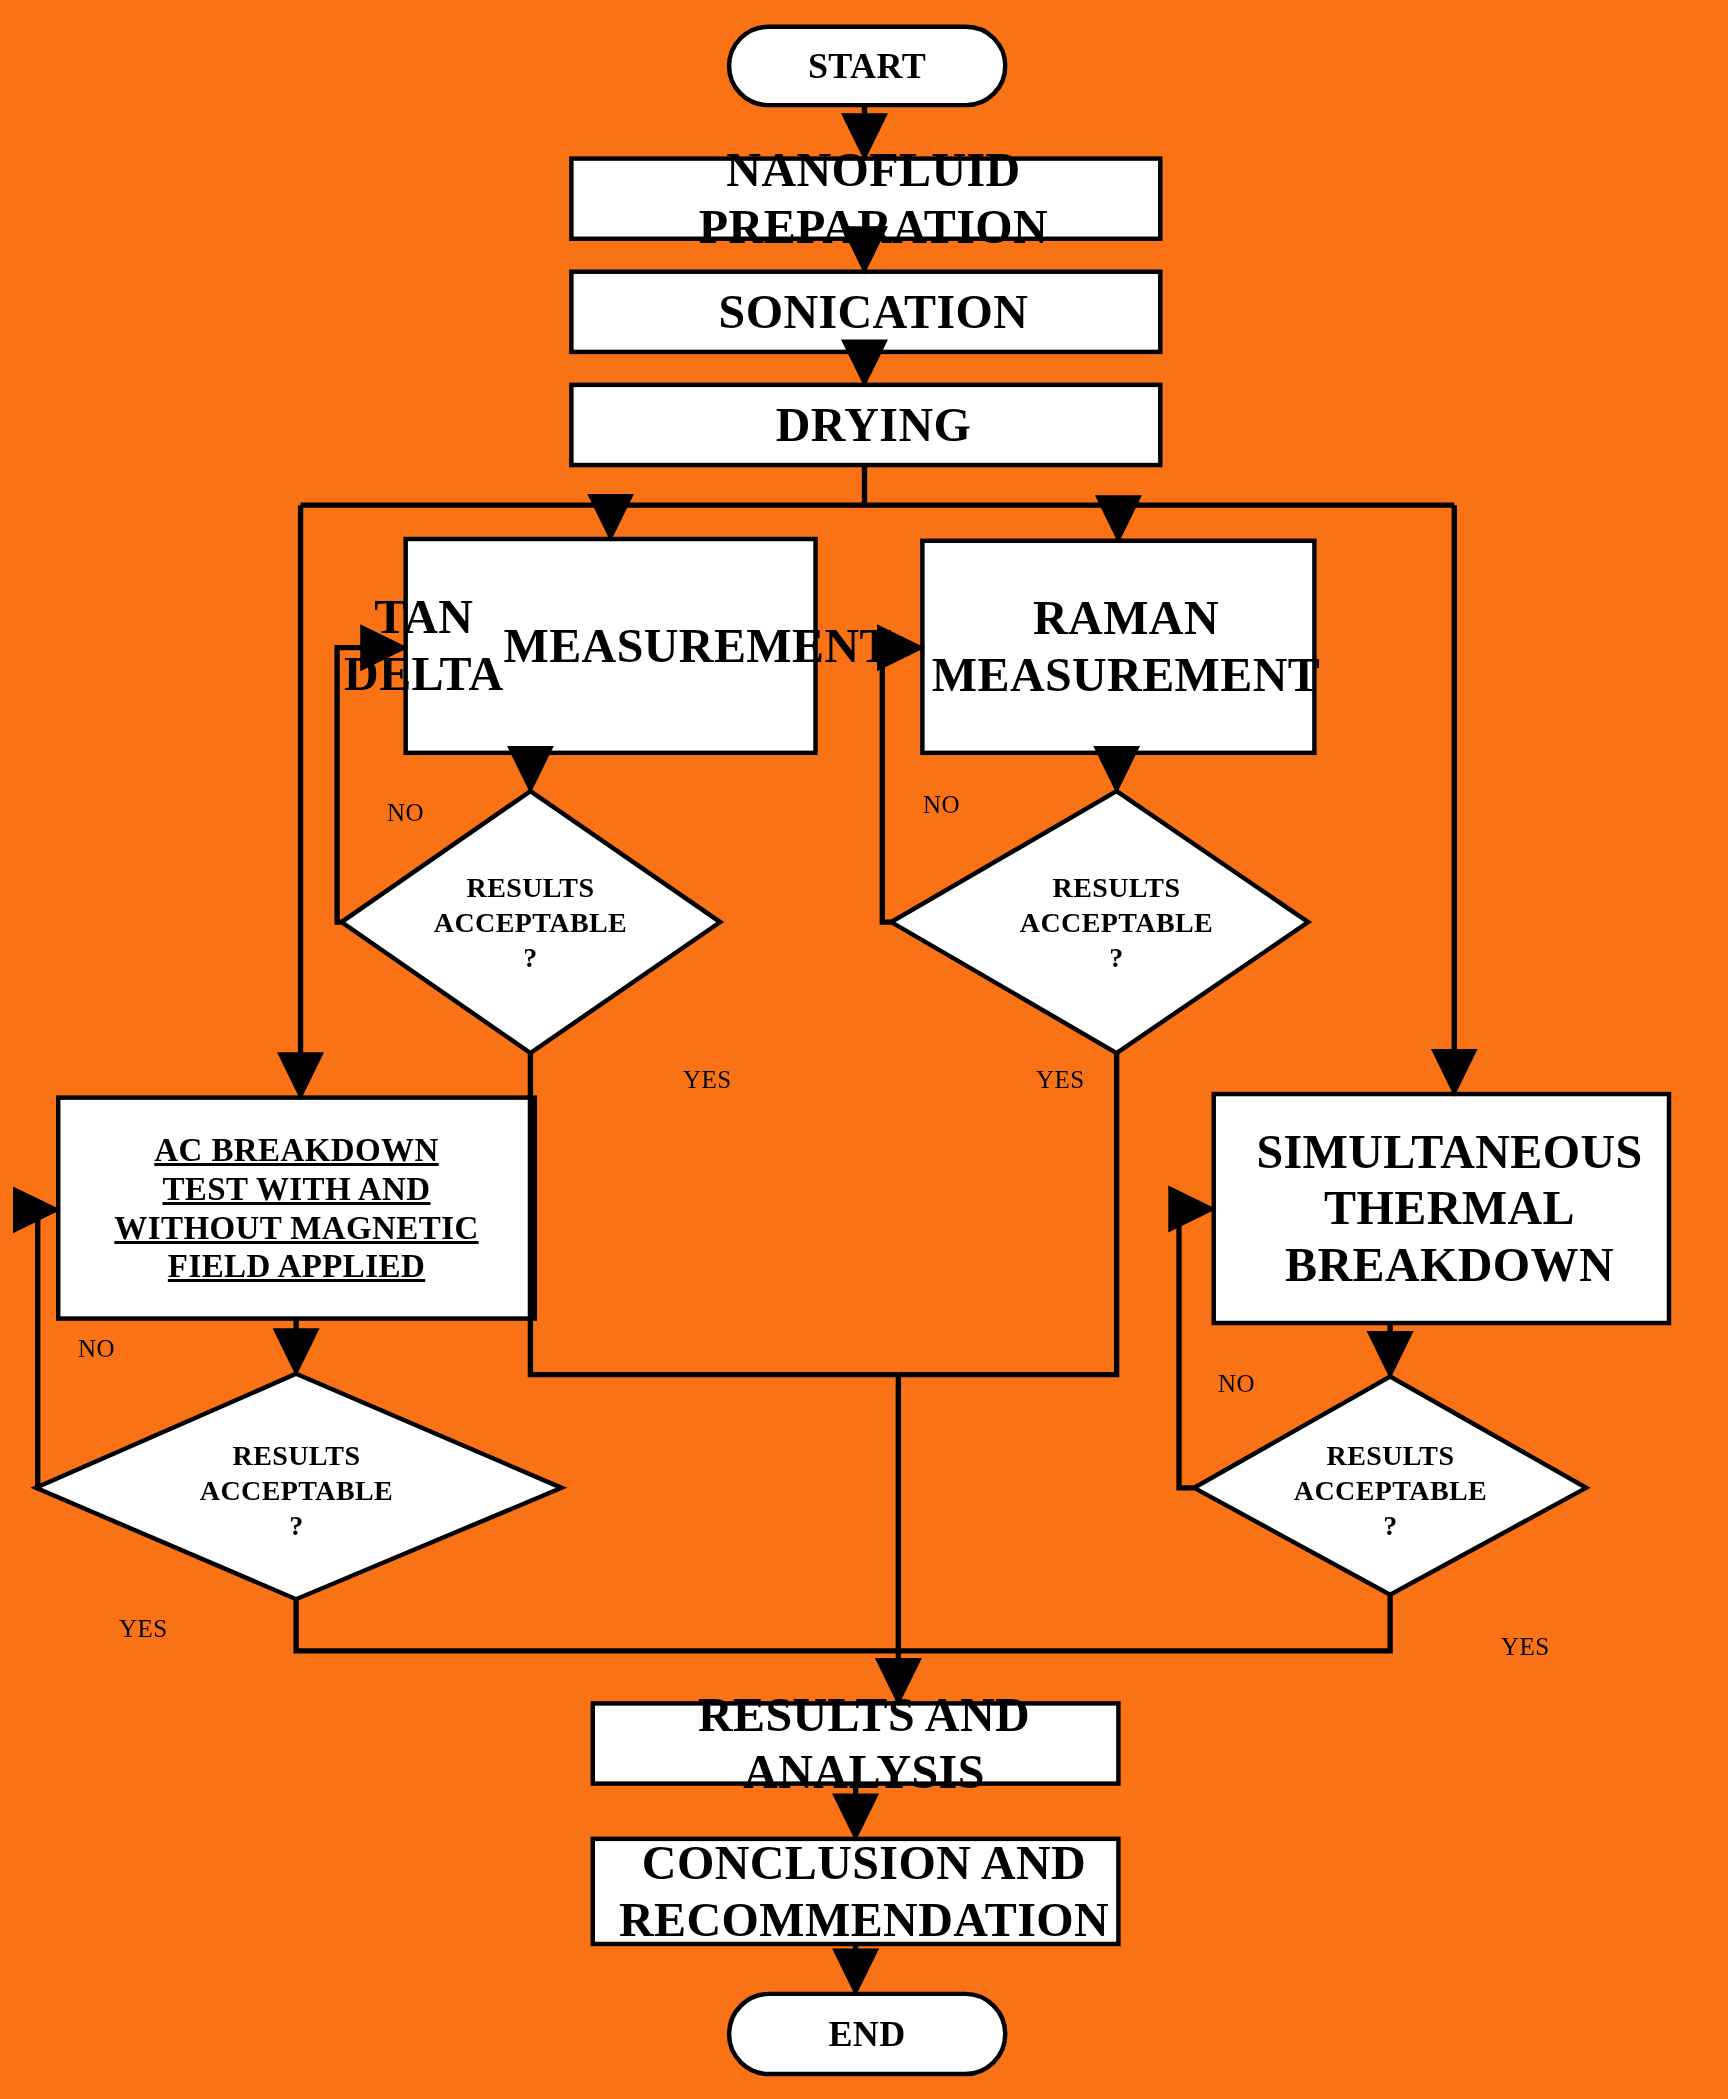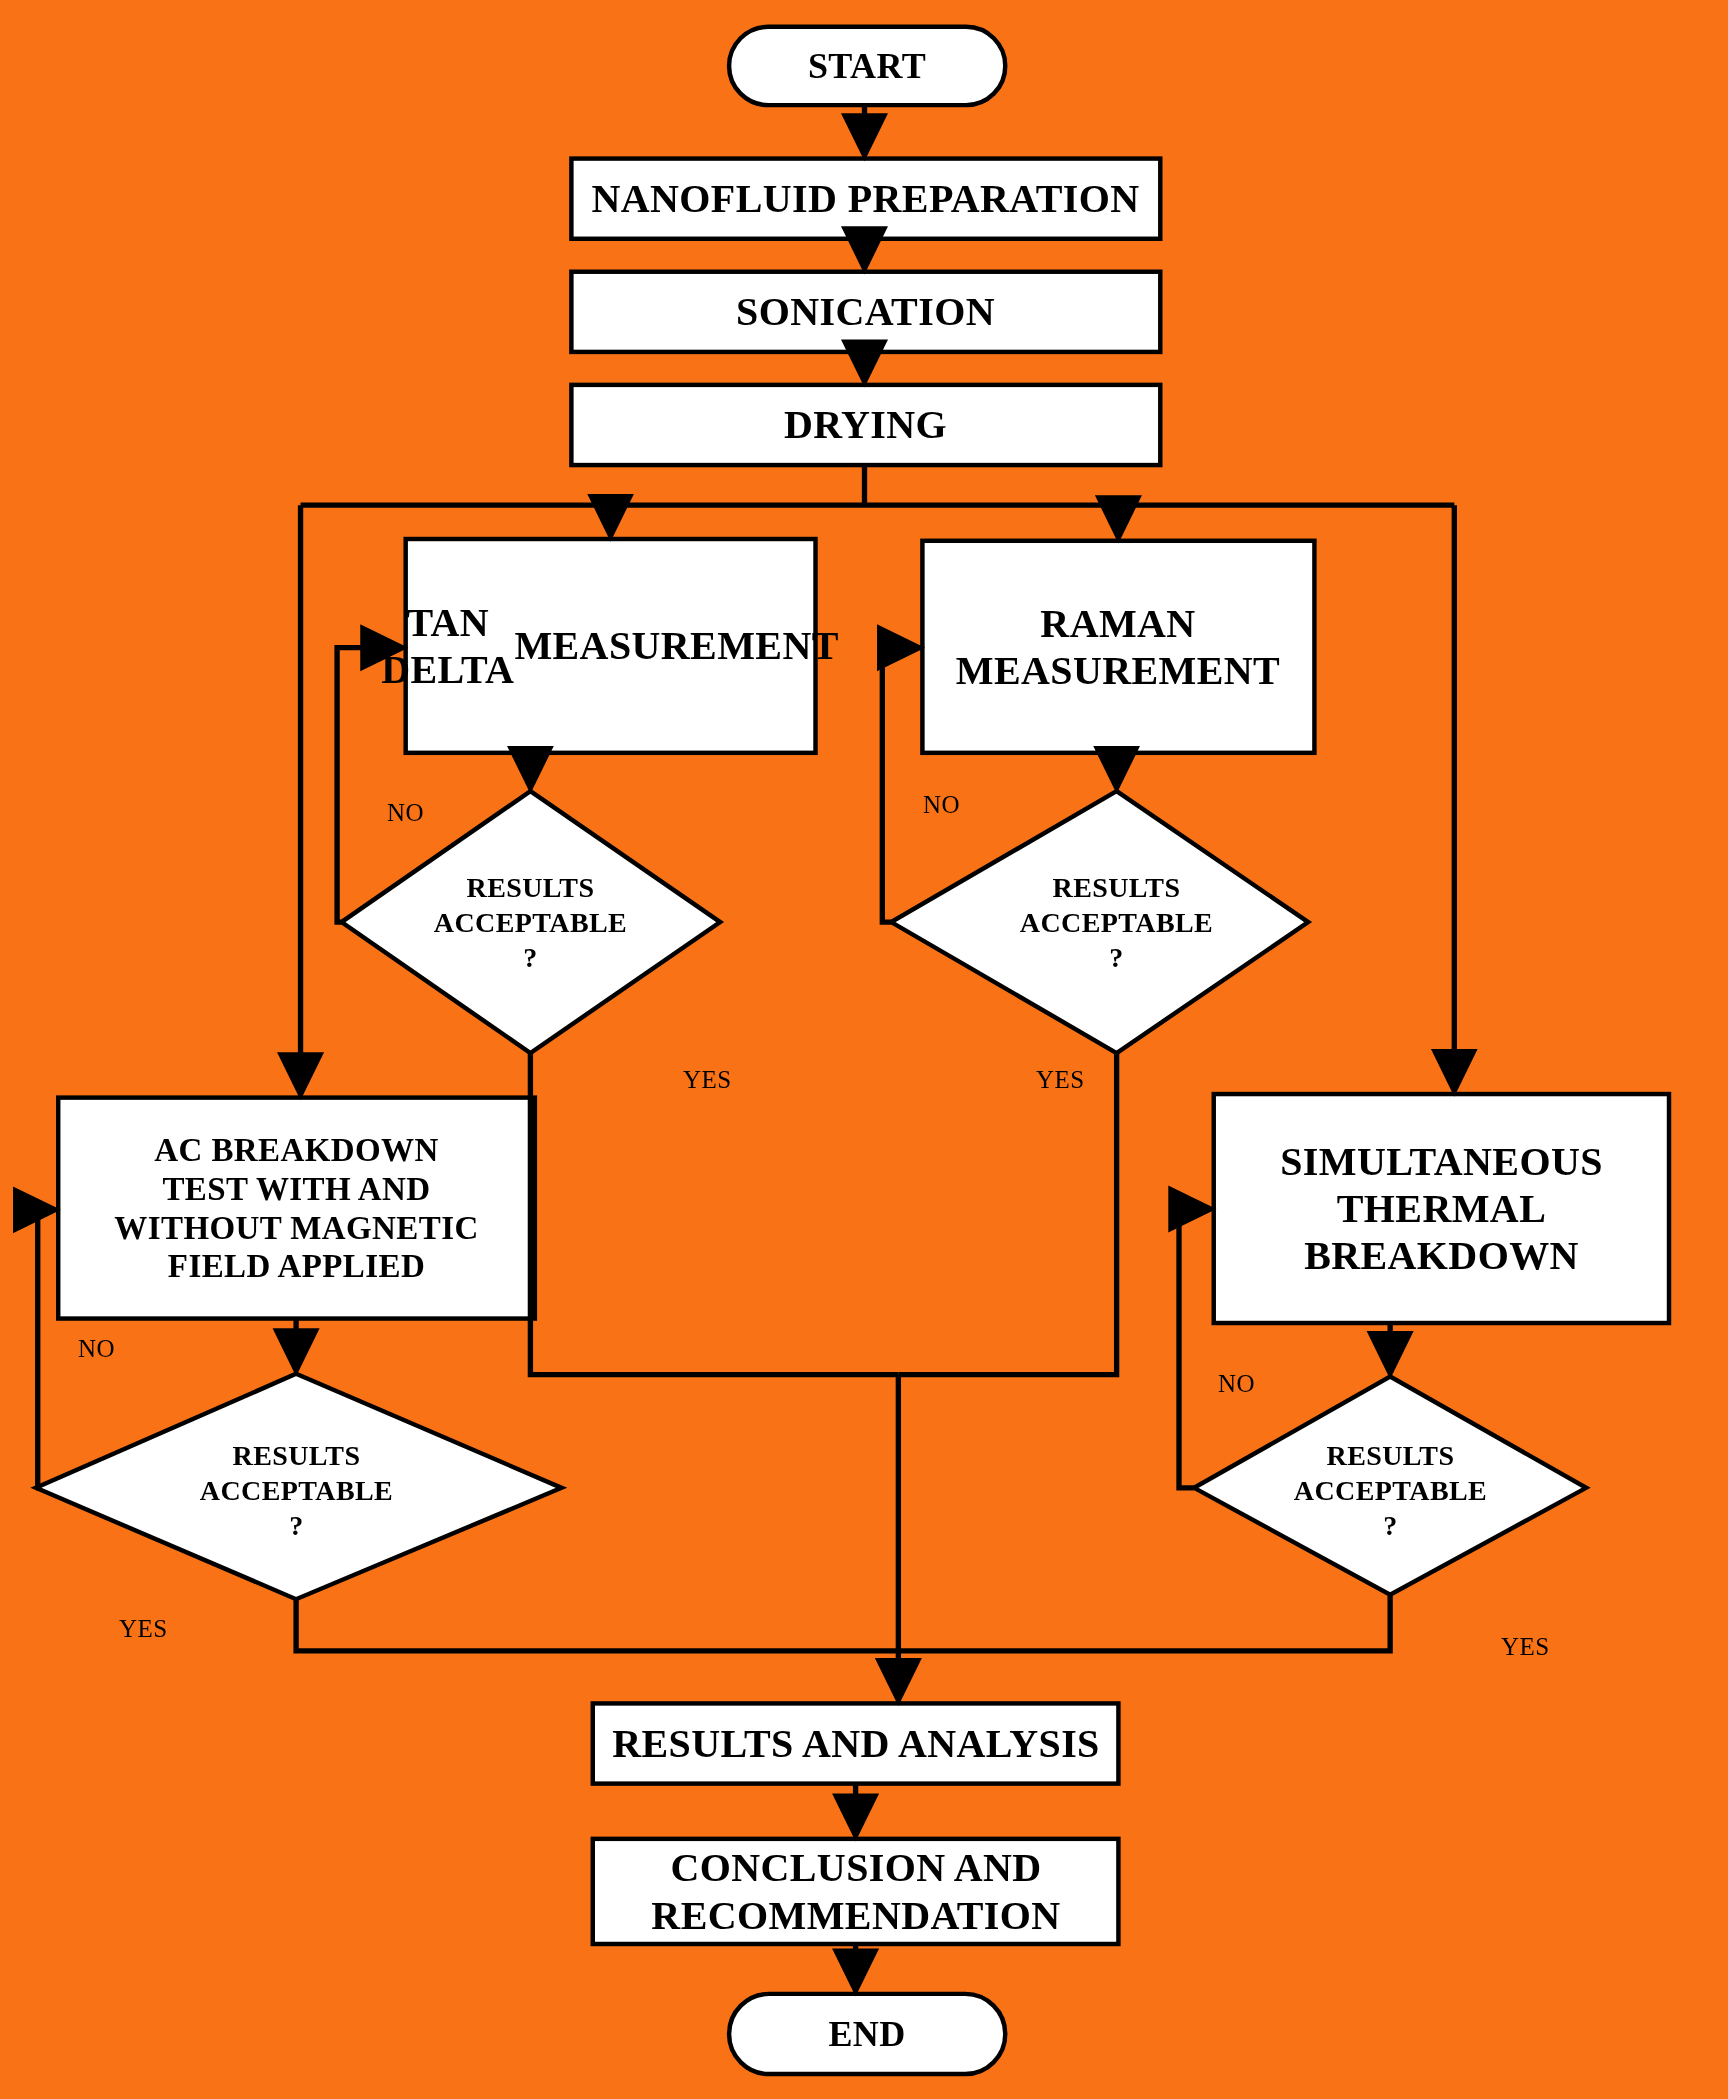--- a/index.html
+++ b/index.html
@@ -39,21 +39,21 @@
     align-items: center;
     justify-content: center;
     text-align: center;
     font-weight: bold;
     color: #000000;
     letter-spacing: 0.4px;
     line-height: 1.18;
     pointer-events: none;
   }
   .term-text { font-size: 36px; }
-  .proc-text { font-size: 40px; }
+  .proc-text { font-size: 48px; padding-left: 8px; }
   .proc-text-sm { font-size: 33px; }
   .dec-text { font-size: 28px; line-height: 1.25; }
   .edge-label {
     position: absolute;
     font-weight: normal;
     font-size: 25px;
     color: #000000;
     letter-spacing: 0.4px;
     white-space: nowrap;
   }
@@ -171,21 +171,21 @@
     <span>ACCEPTABLE</span>
     <span>?</span>
   </div>
 
   <div class="node-text dec-text" style="left:927px; top:851px; width:379px; height:143px; flex-direction:column;">
     <span>RESULTS</span>
     <span>ACCEPTABLE</span>
     <span>?</span>
   </div>
 
-  <div class="node-text proc-text-sm" style="left:58px; top:1098px; width:477px; height:221px; flex-direction:column;">
+  <div class="node-text proc-text-sm" style="left:58px; top:1098px; width:477px; height:221px; flex-direction:column;text-decoration:underline;">
     <span>AC BREAKDOWN</span>
     <span>TEST WITH AND</span>
     <span>WITHOUT MAGNETIC</span>
     <span>FIELD APPLIED</span>
   </div>
 
   <div class="node-text proc-text" style="left:1214px; top:1094px; width:455px; height:229px; flex-direction:column;">
     <span>SIMULTANEOUS</span>
     <span>THERMAL</span>
     <span>BREAKDOWN</span>

